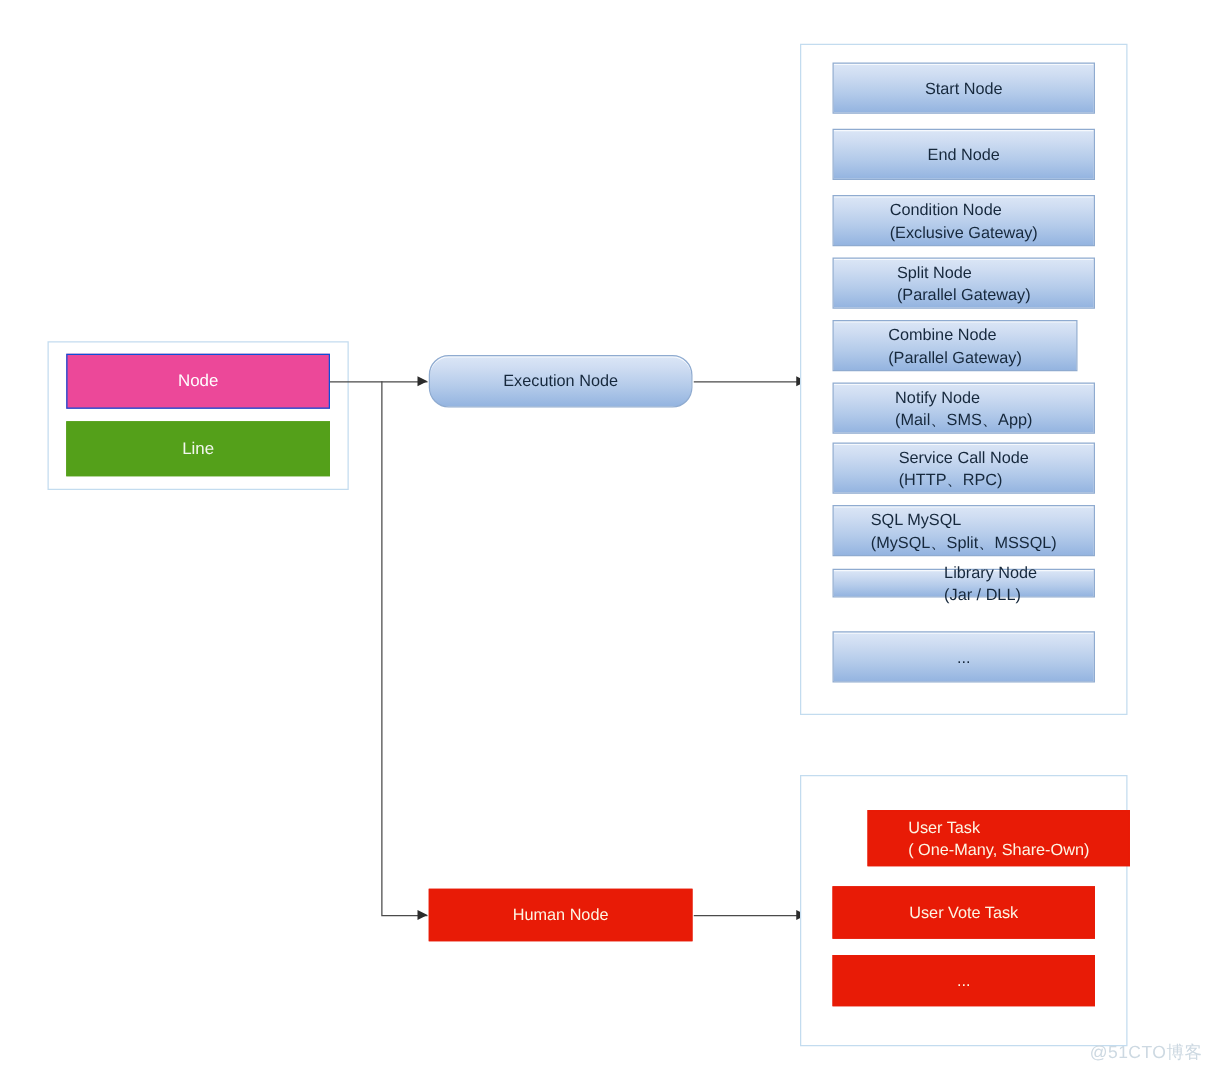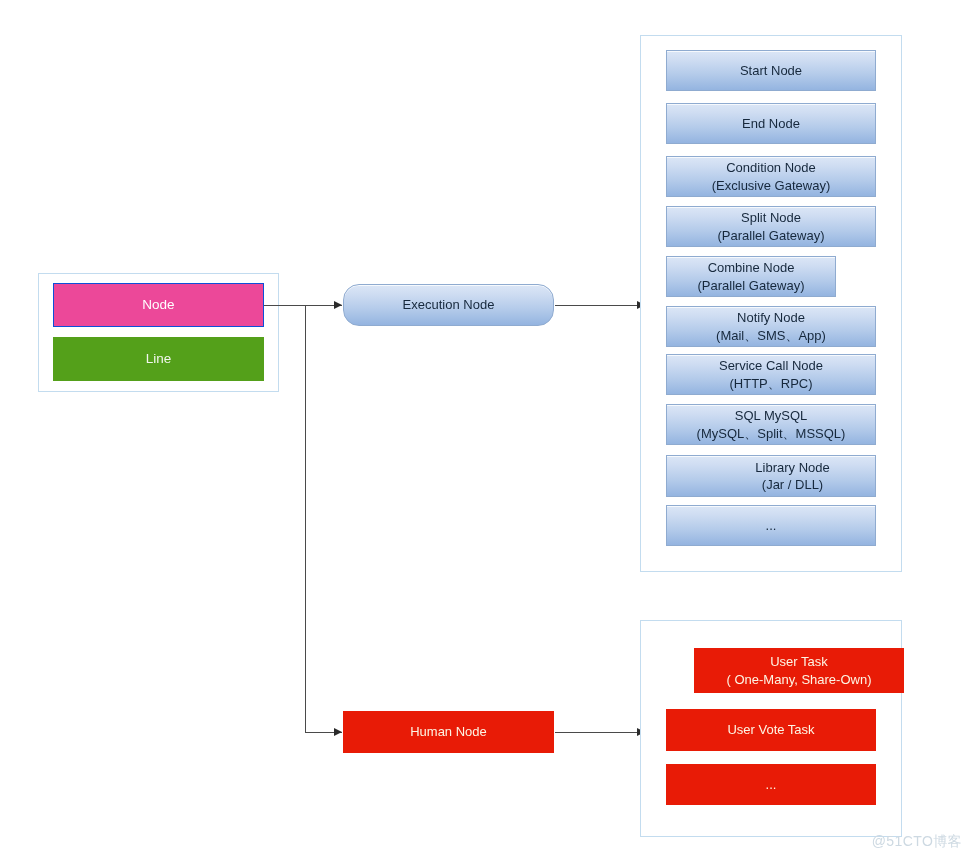--- a/index.html
+++ b/index.html
@@ -18,21 +18,21 @@
     overflow: hidden;
   }
 
   
   .node {
     position: absolute;
     box-sizing: border-box;
     display: flex;
     align-items: center;
     justify-content: center;
-    text-align: center;
+    text-align: left;
     line-height: 1.32;
   }
 
   
   .blue-box {
     background: linear-gradient(to bottom, #dbe6f6 0%, #cfddf2 22%, #b4cbea 60%, #94b4e0 100%);
     border: 1px solid #8fabd0;
     color: #16283c;
     font-size: 13px;
     box-shadow: inset 0 1px 0 rgba(255,255,255,0.75);
@@ -148,21 +148,21 @@
       <span class="sub">Condition Node</span>
       <span class="sub">(Exclusive Gateway)</span>
     </div>
   </div>
   <div class="node blue-box" style="left:666px; top:206px; width:210px; height:41px;">
     <div>
       <span class="sub">Split Node</span>
       <span class="sub">(Parallel Gateway)</span>
     </div>
   </div>
-  <div class="node blue-box" style="left:666px; top:256px; width:170px; height:41px;">
+  <div class="node blue-box" style="left:666px; top:256px; width:196px; height:41px;">
     <div>
       <span class="sub">Combine Node</span>
       <span class="sub">(Parallel Gateway)</span>
     </div>
   </div>
   <div class="node blue-box" style="left:666px; top:306px; width:210px; height:41px;">
     <div>
       <span class="sub">Notify Node</span>
       <span class="sub">(Mail、SMS、App)</span>
     </div>
@@ -172,21 +172,21 @@
       <span class="sub">Service Call Node</span>
       <span class="sub">(HTTP、RPC)</span>
     </div>
   </div>
   <div class="node blue-box" style="left:666px; top:404px; width:210px; height:41px;">
     <div>
       <span class="sub">SQL MySQL</span>
       <span class="sub">(MySQL、Split、MSSQL)</span>
     </div>
   </div>
-  <div class="node blue-box" style="left:666px; top:455px; width:210px; height:42px;padding-left:43px;">
+  <div class="node blue-box" style="left:666px; top:455px; width:210px; height:23px;padding-left:43px;">
     <div>
       <span class="sub">Library Node</span>
       <span class="sub">(Jar / DLL)</span>
     </div>
   </div>
   <div class="node blue-box" style="left:666px; top:505px; width:210px; height:41px;">
     <span>...</span>
   </div>
 
   <div class="panel" style="left:640px; top:620px; width:262px; height:217px;">

